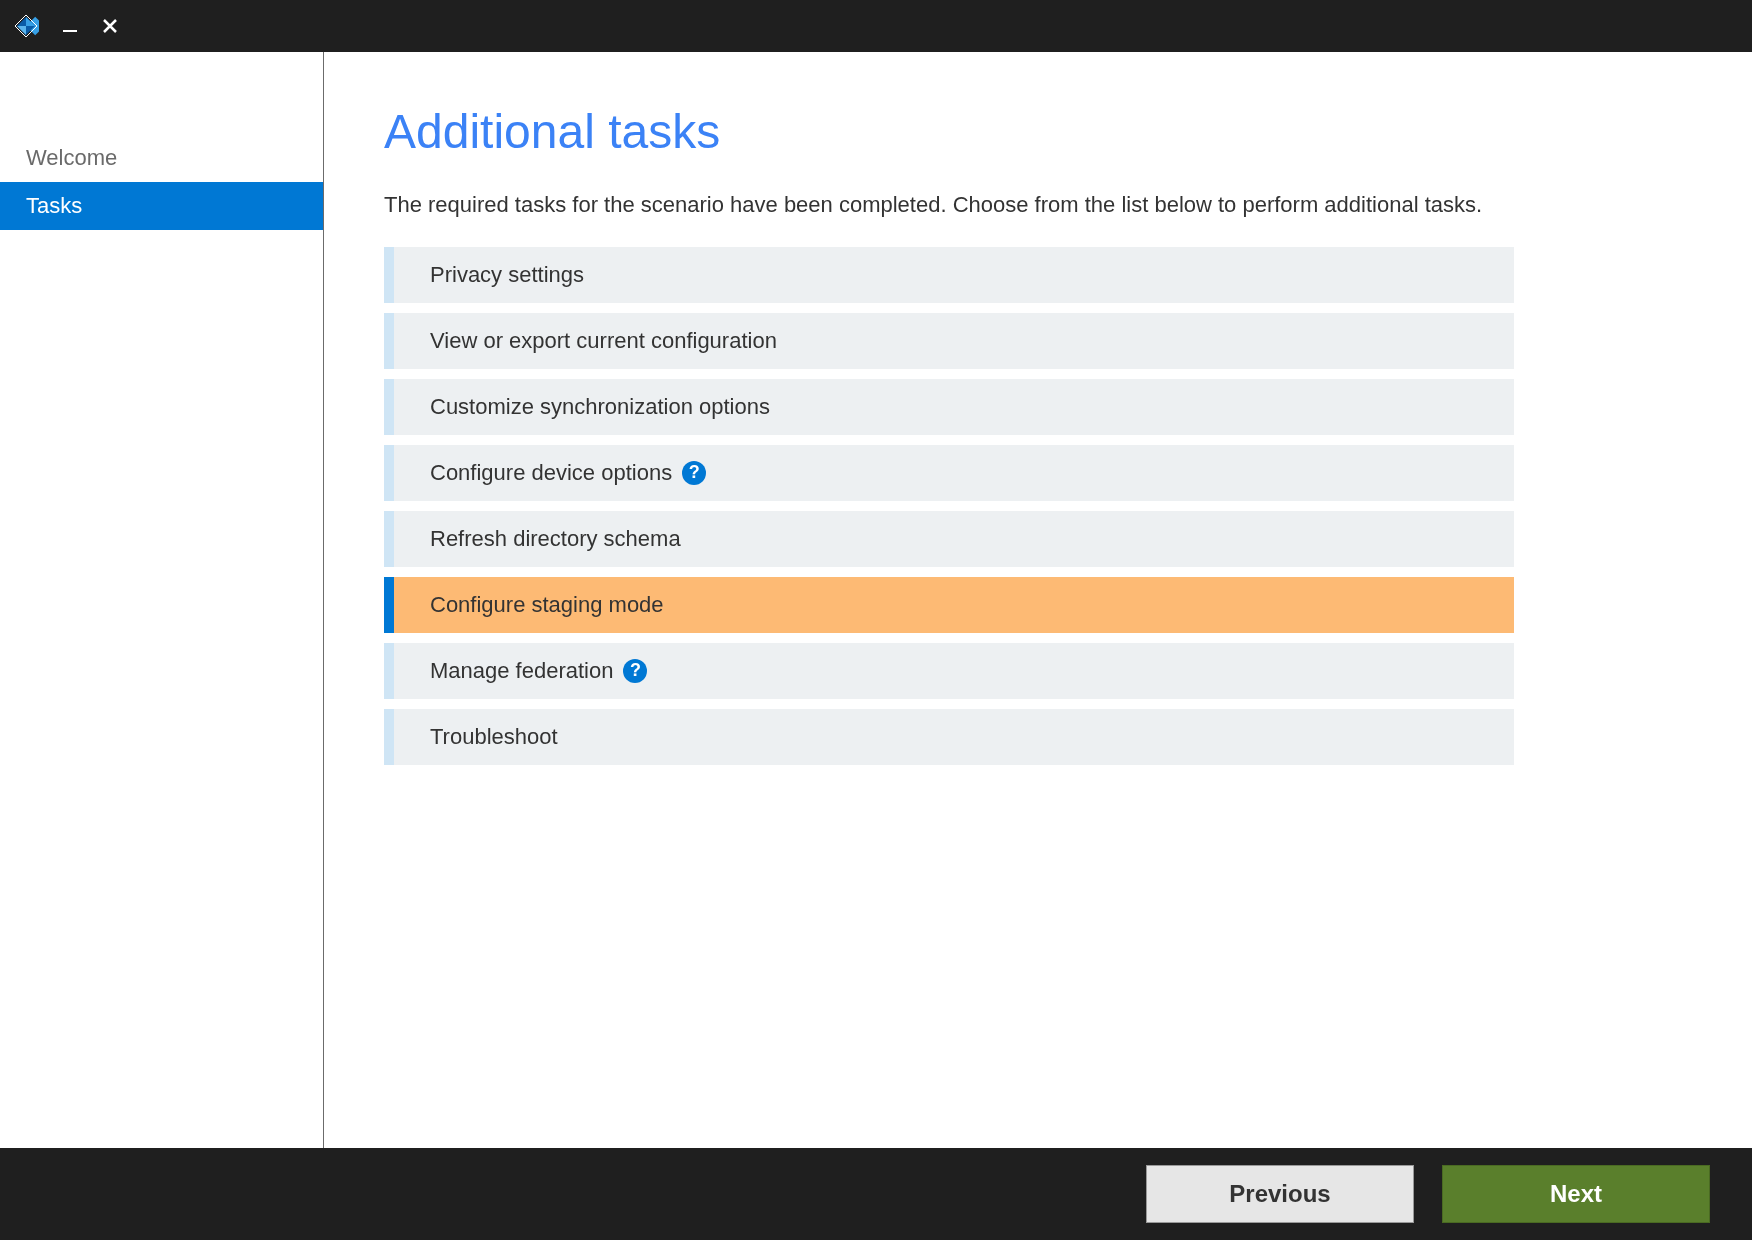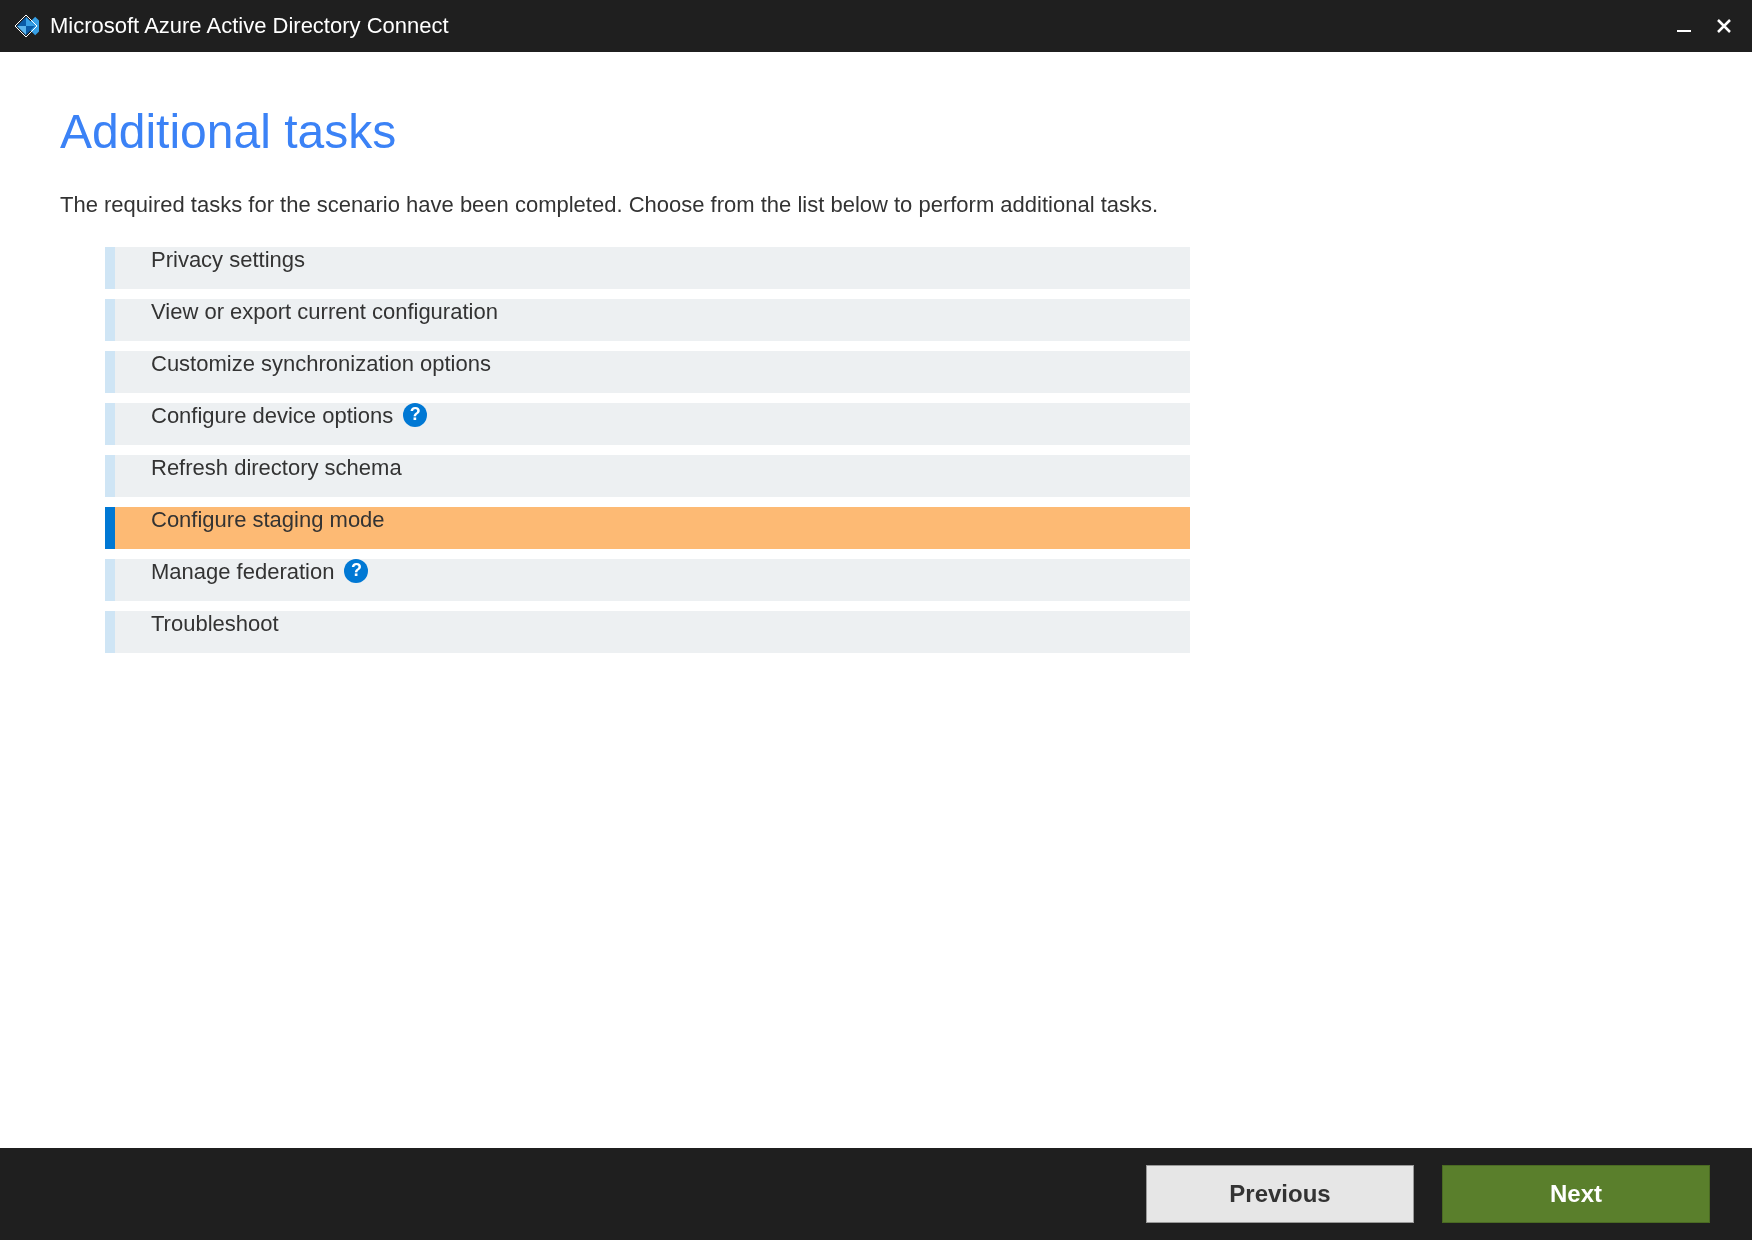--- a/index.html
+++ b/index.html
@@ -10,21 +10,21 @@
   .titlebar .title { font-size: 22px; font-weight: 400; flex: 1; }
   .titlebar .ctrl { width: 40px; height: 40px; display:flex; align-items:center; justify-content:center; color:#fff; font-size:20px;}
   .body { flex: 1; display: flex; background:#fff; overflow:hidden;}
   .sidebar { width: 324px; border-right: 1px solid #6b6b6b; padding-top: 82px; background:#fff;}
   .nav-item { height: 48px; display:flex; align-items:center; padding-left: 26px; font-size: 22px; color:#6a6a6a; }
   .nav-item.active { background:#0078d4; color:#fff; }
   .main { flex:1; padding: 52px 64px 20px 60px; display:flex; flex-direction:column;}
   .page-title { font-size: 48px; font-weight: 300; color:#3b82f6; margin-bottom: 30px;}
   .description { font-size: 22px; color:#333; line-height:1.45; margin-bottom: 26px; max-width: 1130px;}
   .task-list { display:flex; flex-direction:column; gap:10px; max-width:1130px;}
-  .task-item { height: 42px; background:#edf0f2; display:flex; align-items:flex-start; position:relative; padding-left: 46px; font-size:22px; color:#333;margin-left:45px;}
+  .task-item { height: 56px; background:#edf0f2; display:flex; align-items:center; position:relative; padding-left: 46px; font-size:22px; color:#333;}
   .task-item .accent { position:absolute; left:0; top:0; bottom:0; width:10px; background:#cfe5f5;}
   .task-item.selected { background:#fdba74; }
   .task-item.selected .accent { background:#0078d4; }
   .help-icon { width:24px; height:24px; border-radius:50%; background:#0078d4; color:#fff; display:inline-flex; align-items:center; justify-content:center; font-weight:bold; font-size:18px; margin-left:10px;}
   .footer { background:#1f1f1f; height:92px; display:flex; align-items:center; justify-content:flex-end; padding-right:42px; gap:28px;}
   .btn { width: 268px; height: 58px; display:flex; align-items:center; justify-content:center; font-size:24px; border:1px solid #999;font-weight:bold;}
   .btn-previous { background:#e6e6e6; color:#333; }
   .btn-next { background:#5a7f2c; color:#fff; border-color:#4a6a22;}
 </style>
 </head>
@@ -35,35 +35,42 @@
   <div class="titlebar">
     <div class="logo">
       <svg width="26" height="26" viewBox="0 0 26 26">
         <rect x="13" y="0" width="13" height="13" transform="rotate(45 13 13)" fill="#37a0e6"></rect>
         <path d="M13 2 L24 13 L13 24 L2 13 Z" fill="none" stroke="#ffffff" stroke-width="1"></path>
         <path d="M13 4 L22 13 L13 22 L4 13 Z" fill="#0a5ca8"></path>
         <path d="M13 4 L22 13 L13 13 Z" fill="#37a0e6"></path>
         <path d="M4 13 L13 22 L13 13 Z" fill="#5bb5ee"></path>
       </svg>
     </div>
-    <div class="title">Microsoft Azure Active Directory Connect</div>
     <div class="ctrl">
       <svg width="16" height="16" viewBox="0 0 16 16">
           <rect x="1" y="12" width="14" height="2" fill="#fff"></rect>
         </svg>
     </div>
     <div class="ctrl">
       <svg width="16" height="16" viewBox="0 0 16 16">
           <path d="M2 2 L14 14 M14 2 L2 14" stroke="#fff" stroke-width="2.5"></path>
         </svg>
     </div>
   </div>
 
   <div class="body">
 
+    <div class="sidebar">
+      <div class="nav-item">
+        <span>Welcome</span>
+      </div>
+      <div class="nav-item active">
+        <span>Tasks</span>
+      </div>
+    </div>
 
     <div class="main">
       <div class="page-title">Additional tasks</div>
       <div class="description">The required tasks for the scenario have been completed. Choose from the list below to perform additional tasks.</div>
 
       <div class="task-list">
 
         <div class="task-item">
           <div class="accent"></div>
           <span>Privacy settings</span>

